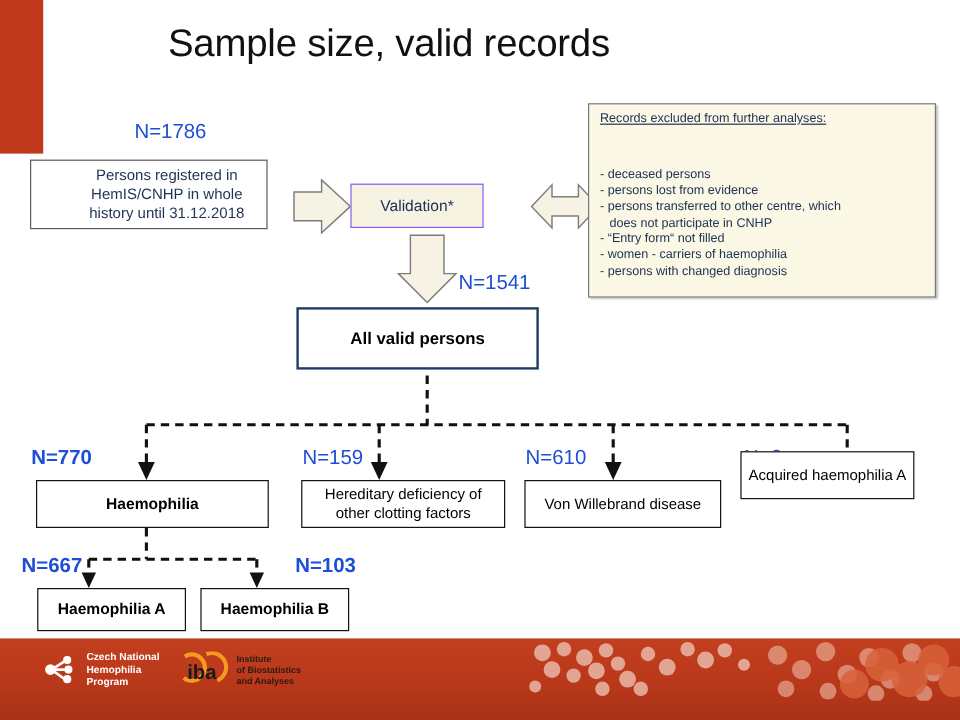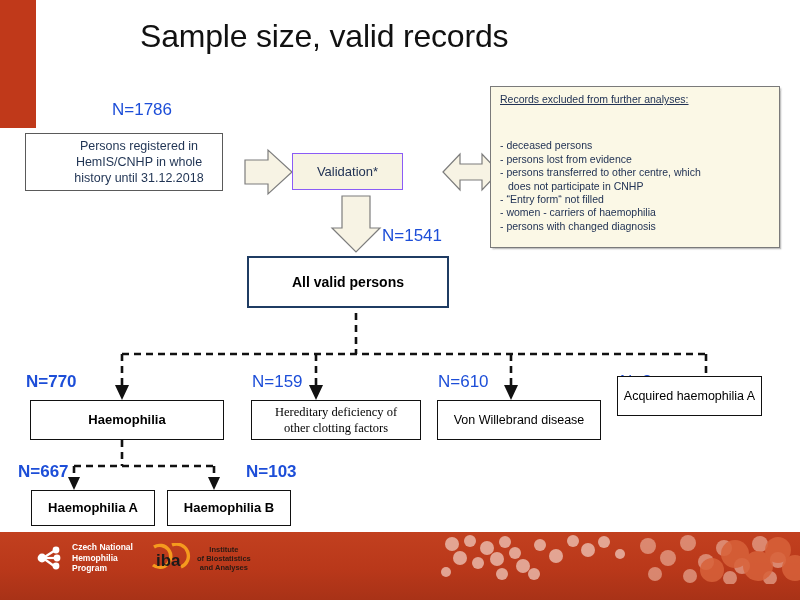--- a/index.html
+++ b/index.html
@@ -40,21 +40,20 @@
     white-space: pre-line;
   }
   .iba-logo {
     position: absolute; left: 148px; top: 9px; height: 34px;
     display: flex; align-items: center; gap: 5px;
   }
   .iba-mark { width: 44px; height: 30px; position: relative; }
   .iba-text {
     font-size: 7.5px; line-height: 9px; font-weight: bold; color: #2a1a14;
     white-space: pre-line;
-    text-align: center;
   }
 
   
   .box {
     position: absolute;
     display: flex; align-items: center; justify-content: center;
     text-align: center;
   }
   .box-plain {
     border: 1px solid #5a5a5a;
@@ -183,21 +182,21 @@
       <li>- “Entry form“ not filled</li>
       <li>- women - carriers of haemophilia</li>
       <li>- persons with changed diagnosis</li>
     </ul>
   </div>
 
   <div class="box box-navy" style="left:247px; top:244px; width:202px; height:52px;margin-top:12px;">All valid persons</div>
 
   <div class="box box-black bold" style="left:30px; top:400px; width:194px; height:40px;">Haemophilia</div>
 
-  <div class="box box-black" style="left:251px; top:400px; width:170px; height:40px; white-space:pre-line;font-family:Liberation Serif, serif;">Hereditary deficiency of
+  <div class="box box-black" style="left:251px; top:400px; width:170px; height:40px; white-space:pre-line;">Hereditary deficiency of
 other clotting factors</div>
 
   <div class="box box-black" style="left:437px; top:400px; width:164px; height:40px;">Von Willebrand disease</div>
 
   <div class="box box-black" style="left:617px; top:376px; width:145px; height:40px;">Acquired haemophilia A</div>
 
   <div class="box box-black bold" style="left:31px; top:490px; width:124px; height:36px;">Haemophilia  A</div>
 
   <div class="box box-black bold" style="left:167px; top:490px; width:124px; height:36px;">Haemophilia  B</div>
 

